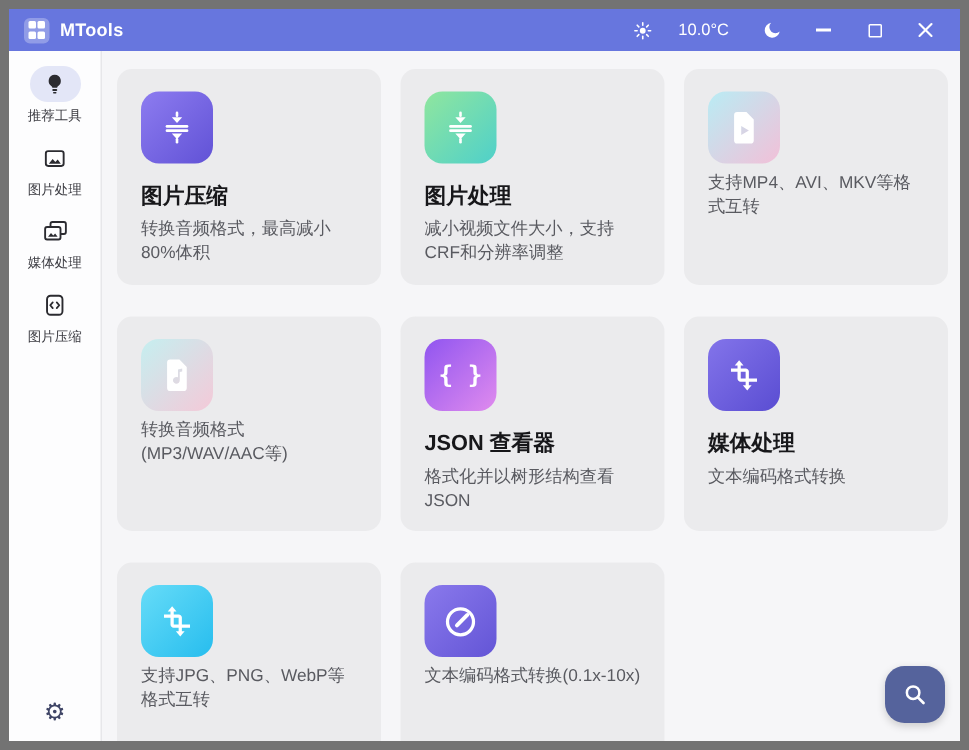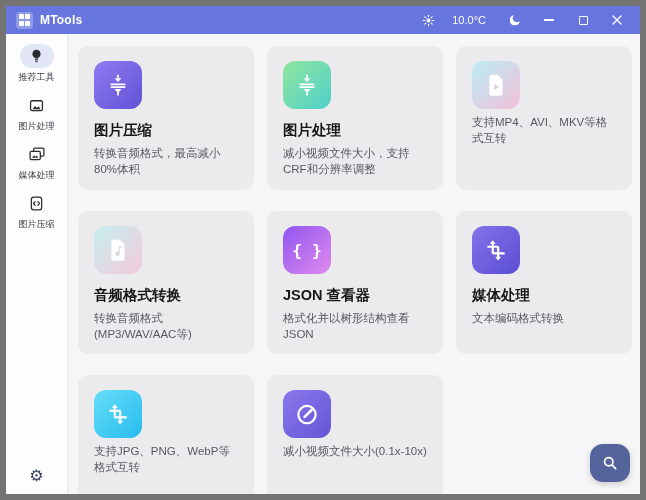--- a/index.html
+++ b/index.html
@@ -267,21 +267,20 @@
           <div class="card-desc">支持MP4、AVI、MKV等格式互转</div>
         </div>
 
         <div class="card">
           <div class="tool-ico g3">
             <svg width="26" height="26" viewBox="0 0 24 24">
               <path fill-rule="evenodd" fill="#fff" d="M7.8 2.5h5.7L18 7v13a1.9 1.9 0 0 1-1.9 1.9H7.8A1.9 1.9 0 0 1 5.9 20V4.4A1.9 1.9 0 0 1 7.8 2.5z
                    M12.6 8.6l2.6-.6v1.8l-1.5.35v5.15a2.1 2.1 0 1 1-1.1-1.85z"></path>
             </svg>
           </div>
-          <div class="card-title">音频格式转换</div>
           <div class="card-desc">转换音频格式(MP3/WAV/AAC等)</div>
         </div>
 
         <div class="card">
           <div class="tool-ico g4">
             <svg width="30" height="30" viewBox="0 0 24 24">
               <text x="12" y="16.5" text-anchor="middle" font-family="DejaVu Sans Mono, monospace" font-size="13" font-weight="bold" fill="#fff">{ }</text>
             </svg>
           </div>
           <div class="card-title">JSON 查看器</div>
@@ -313,21 +312,21 @@
           <div class="card-desc">支持JPG、PNG、WebP等格式互转</div>
         </div>
 
         <div class="card">
           <div class="tool-ico g7">
             <svg width="26" height="26" viewBox="0 0 24 24">
               <circle cx="12" cy="12.5" r="8" fill="none" stroke="#fff" stroke-width="2"></circle>
               <line x1="9.8" y1="14.7" x2="16.2" y2="8.3" stroke="#fff" stroke-width="2.4" stroke-linecap="round"></line>
             </svg>
           </div>
-          <div class="card-desc">减小视频文件大小(0.1x-10x)</div>
+          <div class="card-desc">文本编码格式转换(0.1x-10x)</div>
         </div>
 
       </div>
 
       <div class="fab">
         <span>
           <svg width="20" height="20" viewBox="0 0 24 24">
             <circle cx="10.5" cy="10.5" r="5" fill="none" stroke="#fff" stroke-width="2"></circle>
             <line x1="14.3" y1="14.3" x2="18.8" y2="18.8" stroke="#fff" stroke-width="2.2" stroke-linecap="round"></line>
           </svg>

